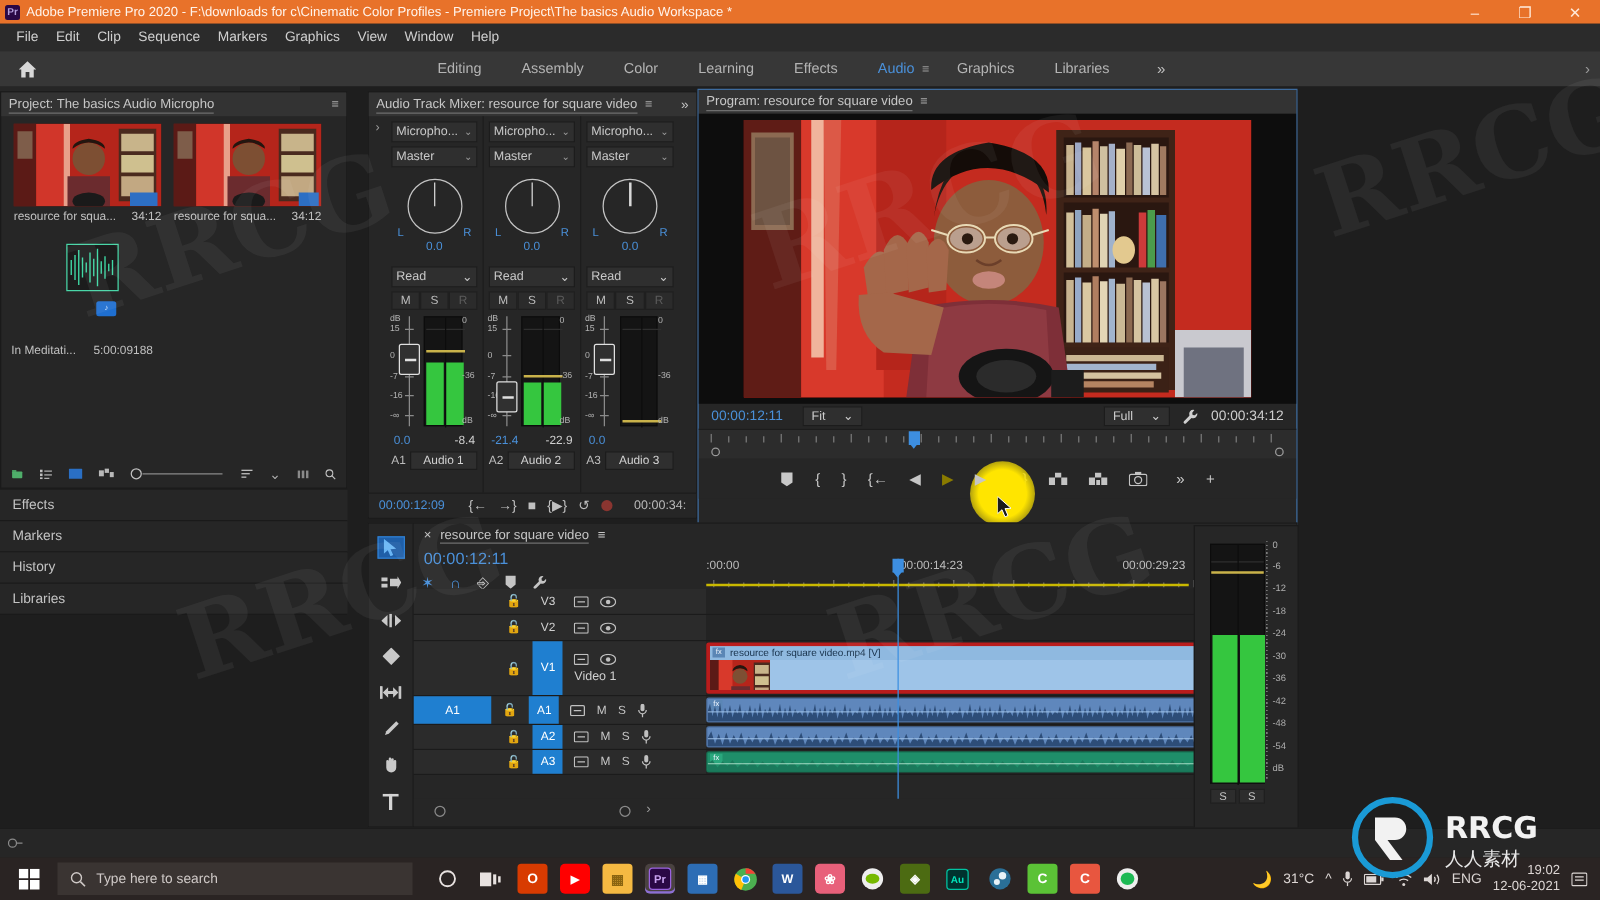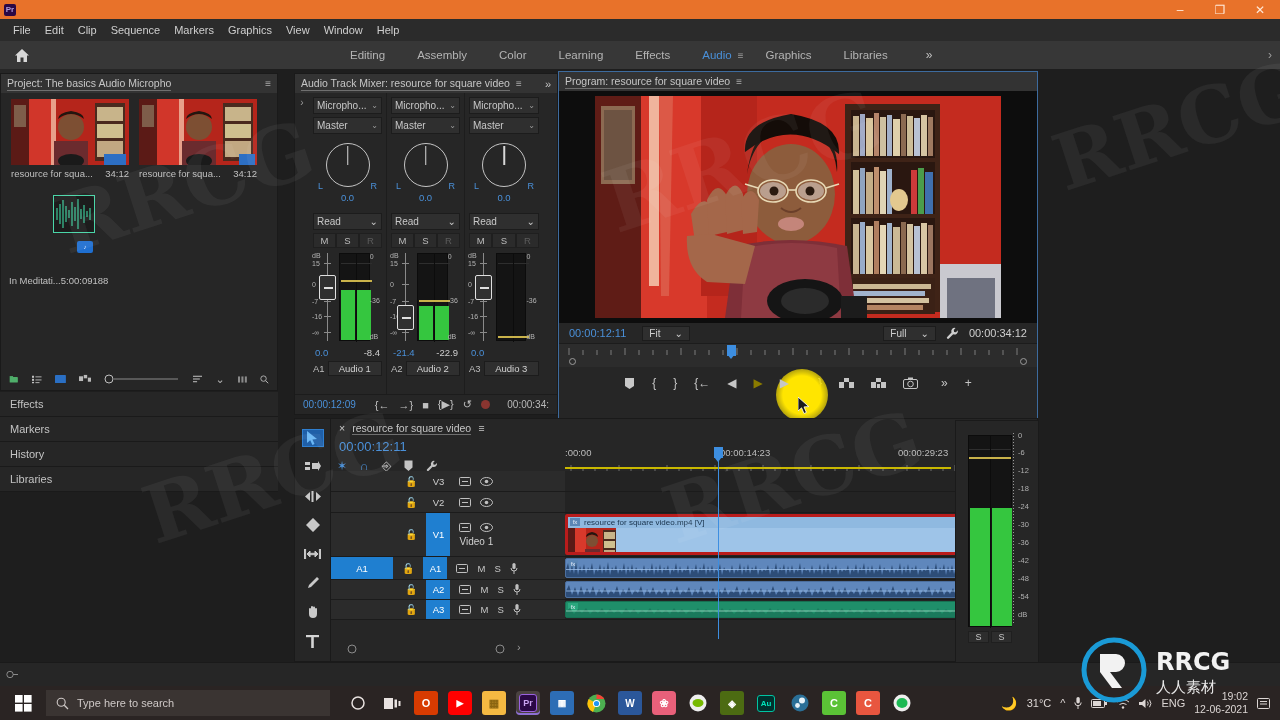--- a/index.html
+++ b/index.html
@@ -52,21 +52,21 @@
   #thumbs { display:flex; gap:10px; padding:6px 10px 0 10px; }
   .thumb { width:118px; }
   .thumb .pic { width:118px; height:66px; position:relative; overflow:hidden;
     background:#8a1a10; }
   .thumb .cap { display:flex; justify-content:space-between; font-size:9.5px;
     color:#c0c0c0; padding-top:3px; }
   #audioitem { padding:16px 0 0 52px; }
   #audioitem .wavebox { width:42px; height:38px; background:#1c1c1c;
     border:1px solid #4ad6a8; position:relative; overflow:hidden; }
   #audioitem .cap { font-size:9.5px; color:#c0c0c0; padding-top:22px;
-    margin-left:-44px; width:150px; display:flex; }
+    margin-left:-44px; width:150px; display:flex; gap:14px; }
   .bluetag { width:16px; height:12px; background:#1f6fd0; border-radius:2px;
     display:inline-flex; align-items:center; justify-content:center;
     font-size:6px; color:#cfe3ff; }
   #proj-foot { position:absolute; left:0; bottom:0; width:100%; height:22px;
     display:flex; align-items:center; gap:13px; padding:0 8px; }
   #proj-foot .ic { color:#b2b2b2; font-size:11px; }
 
   
   #leftstack { position:absolute; left:0; top:392px; width:278px; height:260px; }
   .stack-row { height:25px; border-bottom:1px solid #1a1a1a; background:#262626;
@@ -267,20 +267,21 @@
   .wm { position:absolute; pointer-events:none; color:rgba(255,255,255,0.055);
     font-weight:bold; font-family:"DejaVu Serif", serif; }
   #rrcg-logo { position:absolute; left:1078px; top:636px; width:200px; height:70px;
     pointer-events:none; }
 </style>
 </head>
 <body>
 
 <div id="titlebar">
   <div class="app-badge">Pr</div>
+  <div class="tb-title">Adobe Premiere Pro 2020 - F:\downloads for c\Cinematic Color Profiles - Premiere Project\The basics Audio Workspace *</div>
   <div class="wbtns">
     <div class="wbtn">–</div>
     <div class="wbtn">❐</div>
     <div class="wbtn close">✕</div>
   </div>
 </div>
 
 <div id="menubar">
   <div class="mi">File</div>
   <div class="mi">Edit</div>

